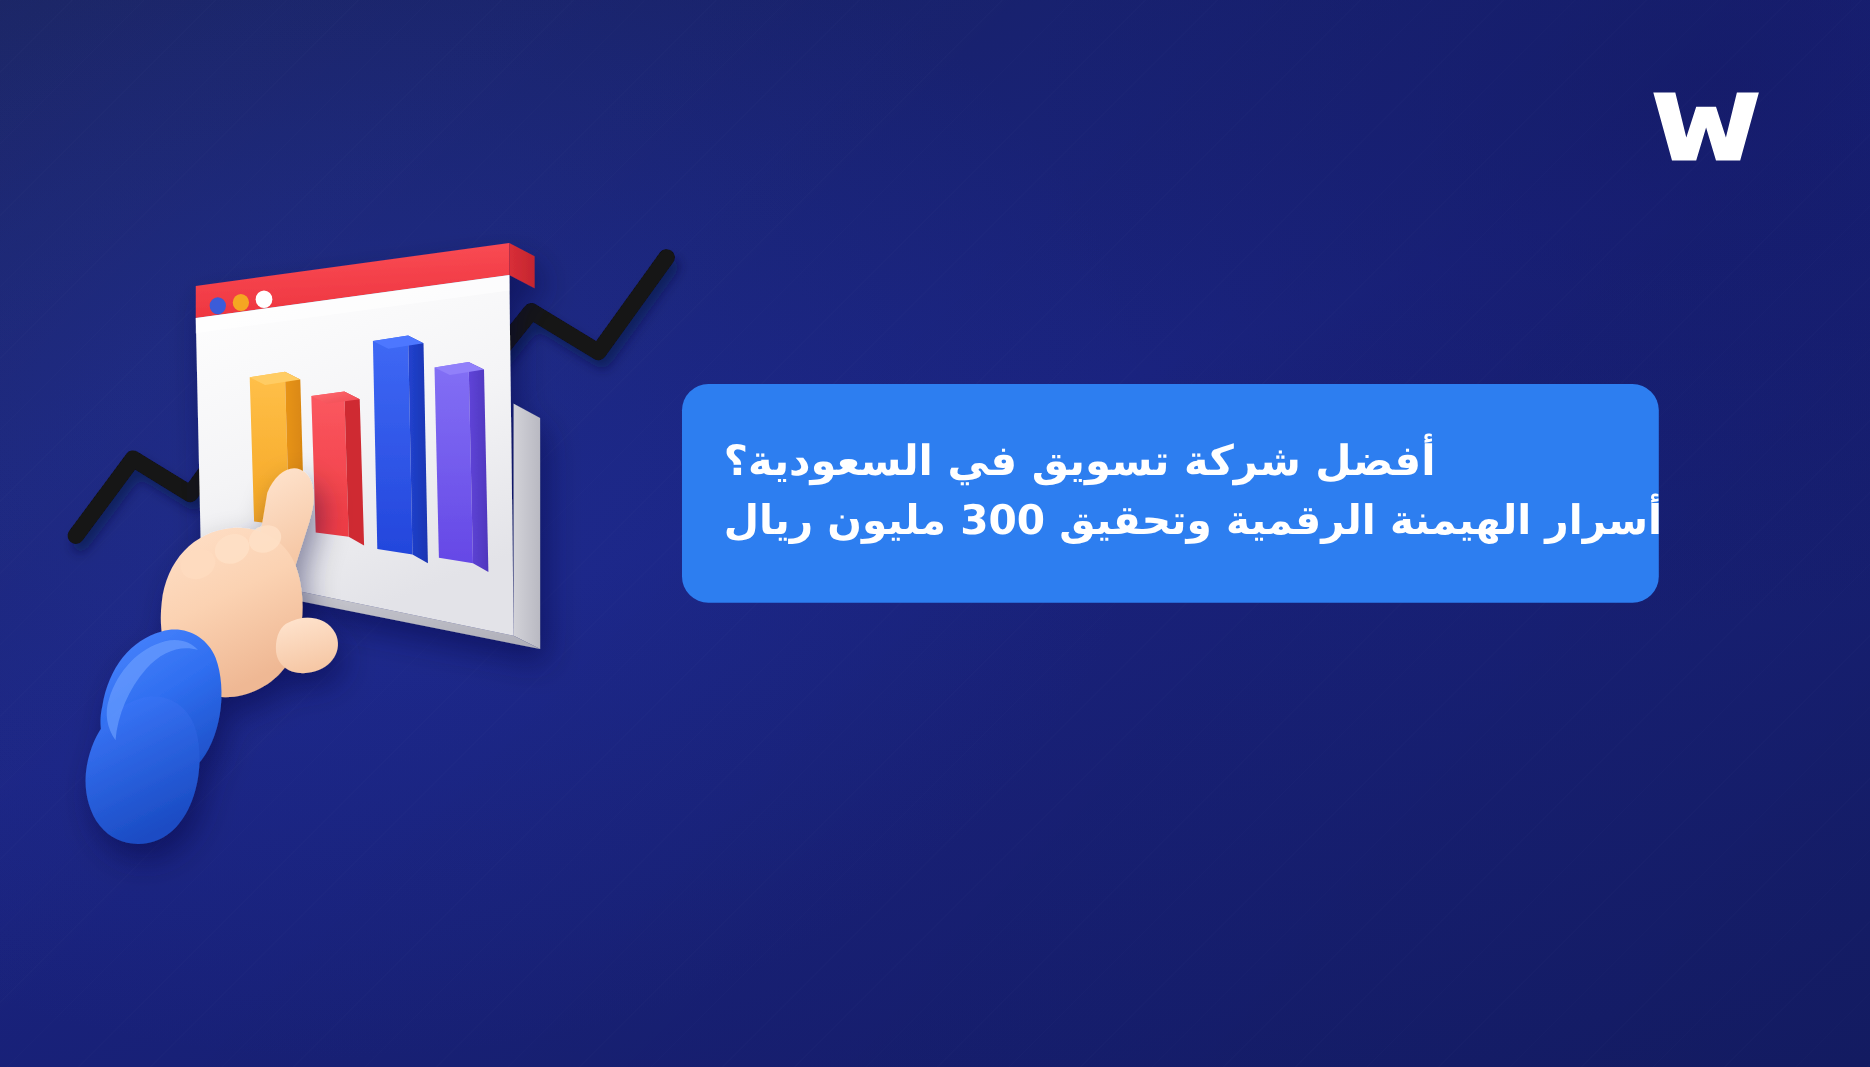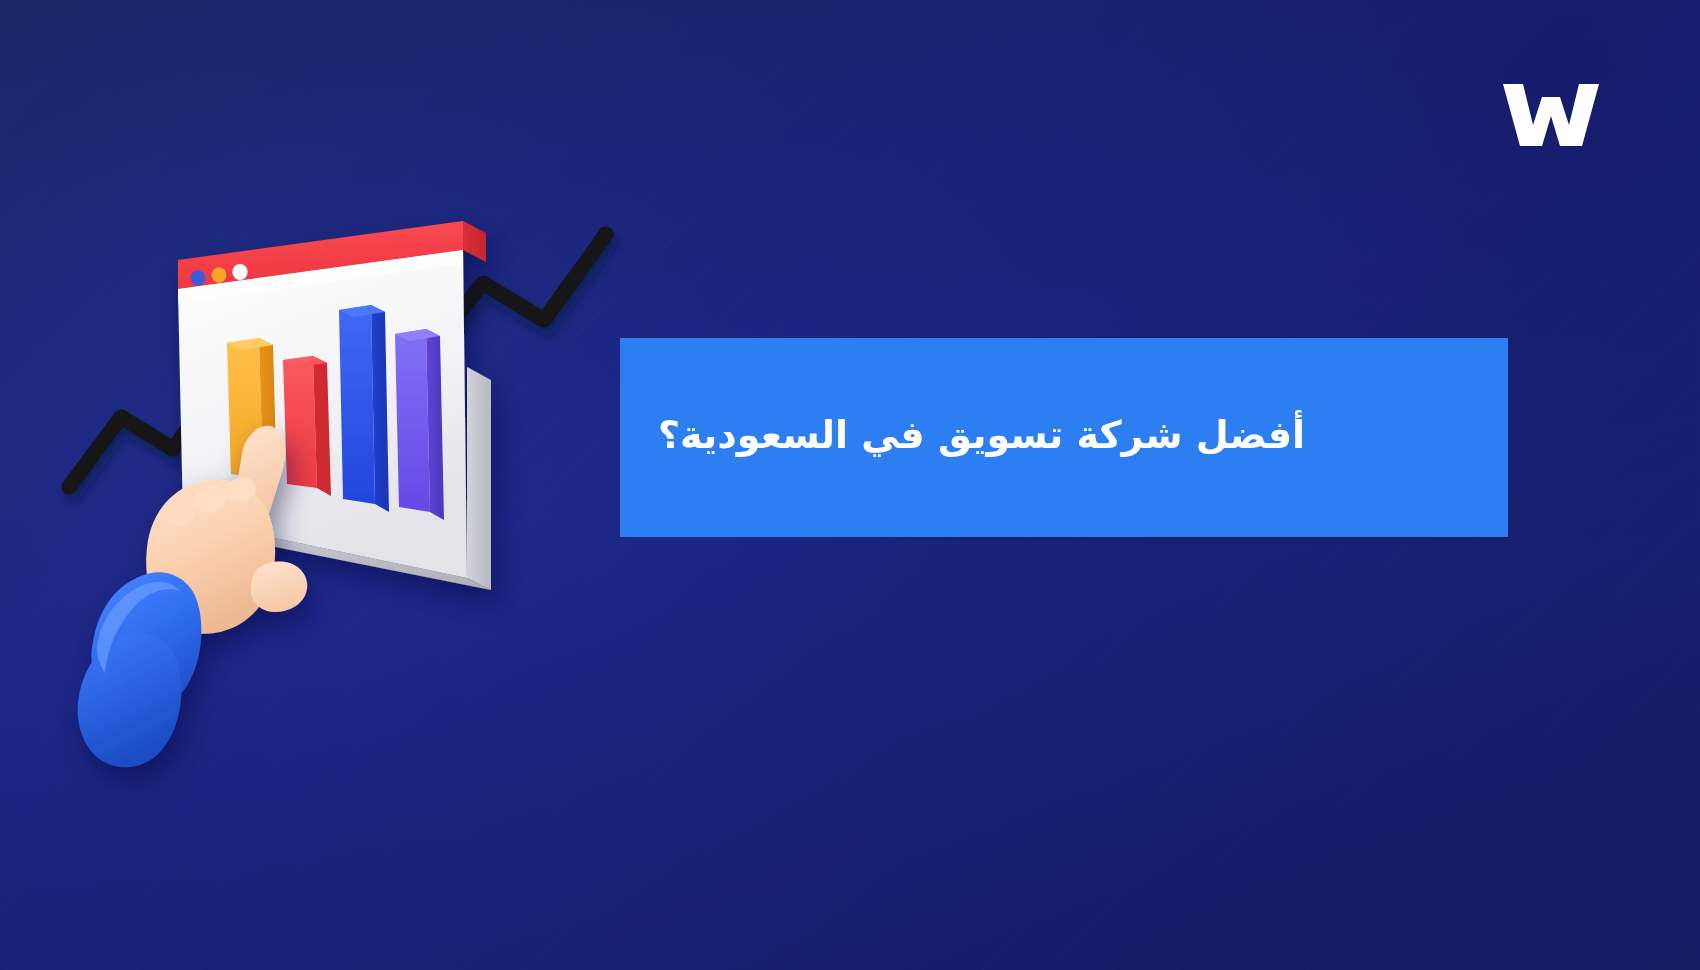--- a/index.html
+++ b/index.html
@@ -60,31 +60,32 @@
     width: 580px;
     height: 580px;
     z-index: 10;
   }
   #illustration svg { display: block; width: 100%; height: 100%; overflow: visible; }
 
   
   #headline-panel {
     position: absolute;
     left: 620px;
-    top: 338px;
+    top: 349px;
     width: 888px;
     height: 199px;
     background: #2d7ef0;
     z-index: 30;
     display: flex;
     flex-direction: column;
     align-items: flex-end;
     justify-content: center;
     box-sizing: border-box;
     padding: 0 38px 4px 38px;
+    border-radius: 24px;
   }
   .headline-line {
     color: #ffffff;
     font-family: "DejaVu Sans", "Liberation Sans", sans-serif;
     font-weight: bold;
     font-size: 37px;
     line-height: 1.42;
     text-align: right;
     direction: rtl;
     white-space: nowrap;
@@ -266,15 +267,16 @@
 
         <path d="M44 506 C52 479 72 459 95 453 C107 450 118 453 125 461
                  C110 456 92 462 78 478 C62 496 52 520 50 543
                  C42 532 40 518 44 506 Z" fill="#6da0ff" opacity="0.65"></path>
       </g>
     </svg>
   </div>
 
   <div id="headline-panel">
     <div class="headline-line line-1">أفضل شركة تسويق في السعودية؟</div>
+    <div class="headline-line line-2">أسرار الهيمنة الرقمية وتحقيق 300 مليون ريال</div>
   </div>
 
 </div>
 
 </body></html>

